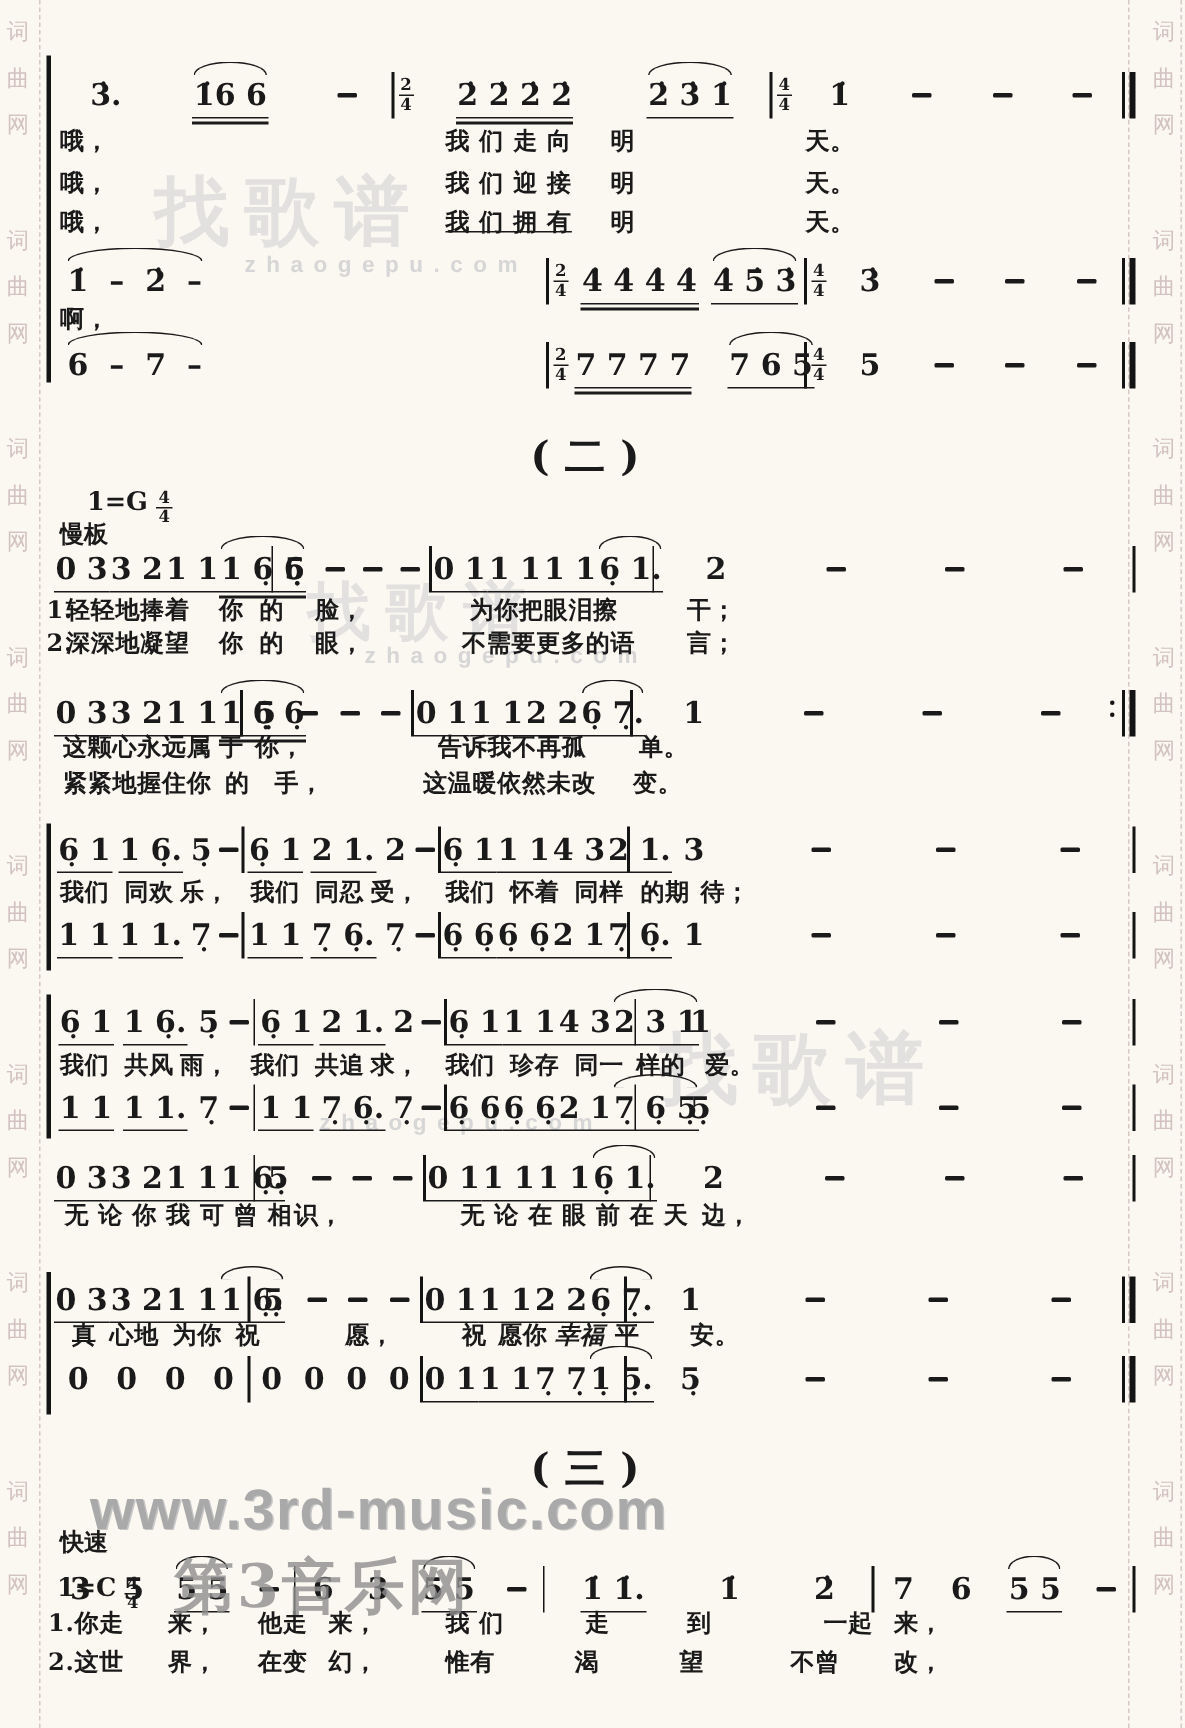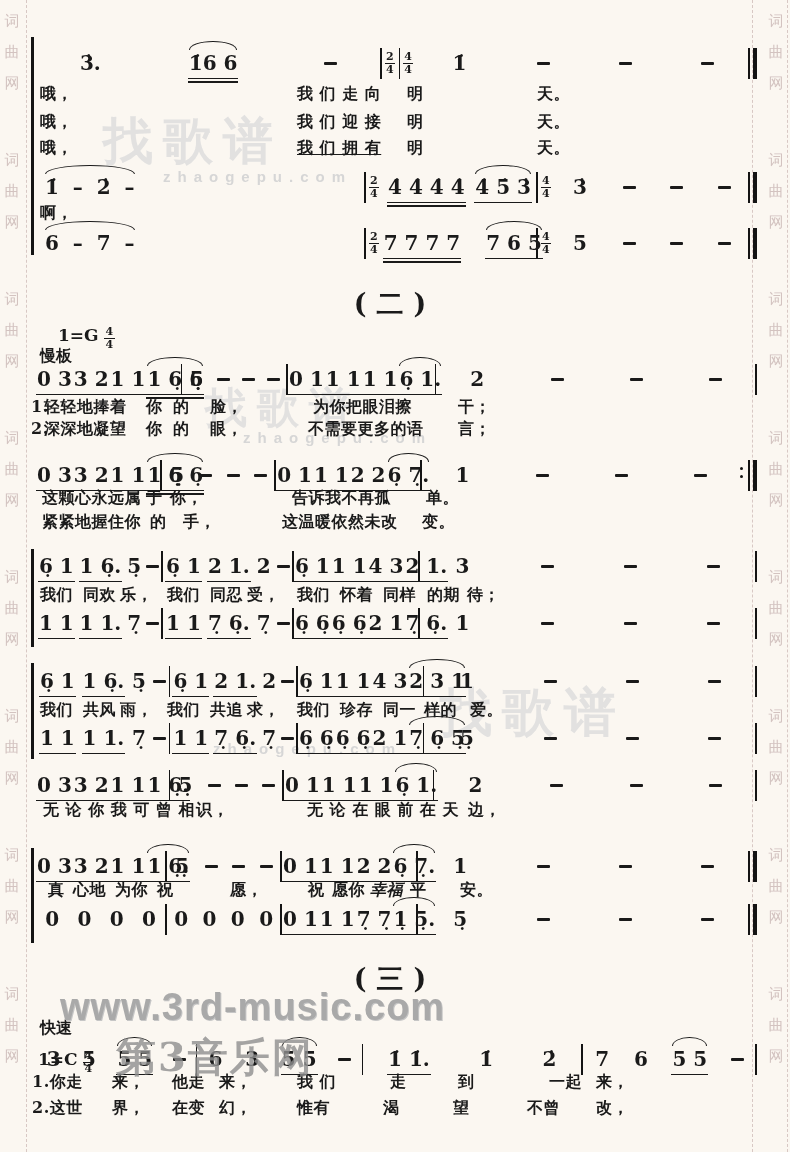--- a/index.html
+++ b/index.html
@@ -189,20 +189,24 @@
         <div class="measure" style="flex-grow: 239;">
           <span class="tok">3̇.</span>
           <span class="tok u2 s">1̇6 6</span>
           <div class="dash"></div>
         </div>
         <div class="bl"></div>
         <div class="ts">
           <span class="n">2</span>
           <span>4</span>
         </div>
+        <div class="measure" style="flex-grow: 248;">
+          <span class="tok u2">2̇ 2̇ 2̇ 2̇</span>
+          <span class="tok u1 s">2̇ 3̇ 1̇</span>
+        </div>
         <div class="bl"></div>
         <div class="ts">
           <span class="n">4</span>
           <span>4</span>
         </div>
         <div class="measure" style="flex-grow: 230;">
           <span class="tok">1̇</span>
           <div class="dash"></div>
           <div class="dash"></div>
           <div class="dash"></div>

